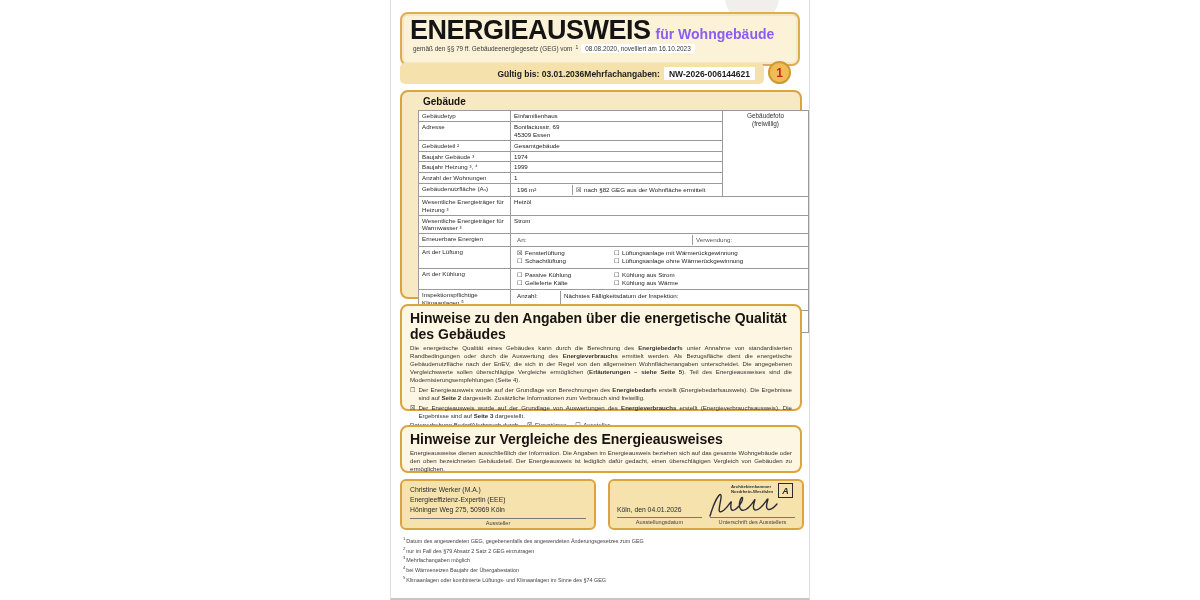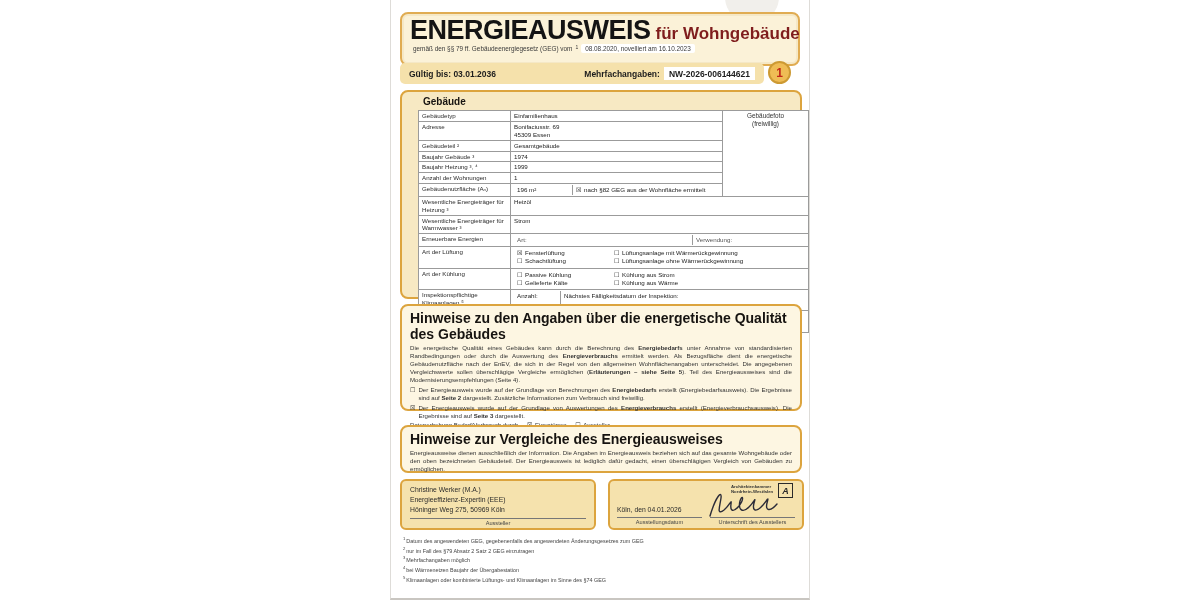--- a/index.html
+++ b/index.html
@@ -7,26 +7,26 @@
   .paper{position:absolute;left:390px;top:0;width:420px;height:600px;background:#fff;
     border-left:1px solid #dedcd8;border-right:1px solid #dedcd8;border-bottom:2px solid #c9c6c1;
     box-sizing:border-box;}
   .decor-circle{position:absolute;left:334px;top:-30px;width:54px;height:54px;border-radius:50%;
     background:#f1efeb;}
   .hdr-box{position:absolute;left:9px;top:12px;width:400px;height:54px;box-sizing:border-box;
     background:#fbf2d8;border:2px solid #e0ac52;border-radius:8px;
     box-shadow:0 0 0 2px #f5e8c6 inset;padding:2px 8px 0 8px;}
   .title-line{display:flex;align-items:baseline;gap:5px;white-space:nowrap;}
   .big-title{font-size:27px;font-weight:bold;color:#141414;line-height:1.05;letter-spacing:-0.5px;}
-  .sub-title{font-size:17px;font-weight:bold;color:#7f1d1d;}
+  .sub-title{font-size:14px;font-weight:bold;color:#8b5cf6;}
   .law-line{font-size:6.4px;color:#3a3a3a;display:flex;align-items:center;gap:3px;margin:0 0 0 3px;}
   .law-sup{font-size:5px;vertical-align:super;position:relative;top:-2px;}
   .law-chip{background:#fff;border-radius:2px;padding:1px 4px;}
   .validity-bar{position:absolute;left:9px;top:63px;width:364px;height:21px;background:#f5e1ab;
-    border-radius:5px;display:flex;justify-content:space-between;align-items:center;
+    border-radius:5px;display:flex;justify-content:flex-end;align-items:center;
     padding:0 9px;box-sizing:border-box;}
   .validity-left{font-weight:bold;font-size:8.5px;color:#1c1c1c;}
   .reg{display:flex;gap:4px;align-items:center;font-weight:bold;font-size:8.5px;color:#1c1c1c;}
   .reg-chip{background:#fff;padding:1.5px 5px;border-radius:0;}
   .page-badge{position:absolute;left:377px;top:61px;width:23px;height:23px;border-radius:50%;
     background:#efbc55;border:2px solid #cd9a33;box-sizing:border-box;color:#c22718;
     font-weight:bold;font-size:12px;display:flex;align-items:center;justify-content:center;}
   .sec-box{position:absolute;left:9px;box-sizing:border-box;border:2px solid #dca43e;border-radius:8px;}
   .geb-box{top:90px;width:402px;height:209px;background:#f7e9c3;padding:2px 16px;}
   .box-title{font-size:10px;font-weight:bold;color:#161310;padding:2px 5px 3px;}

